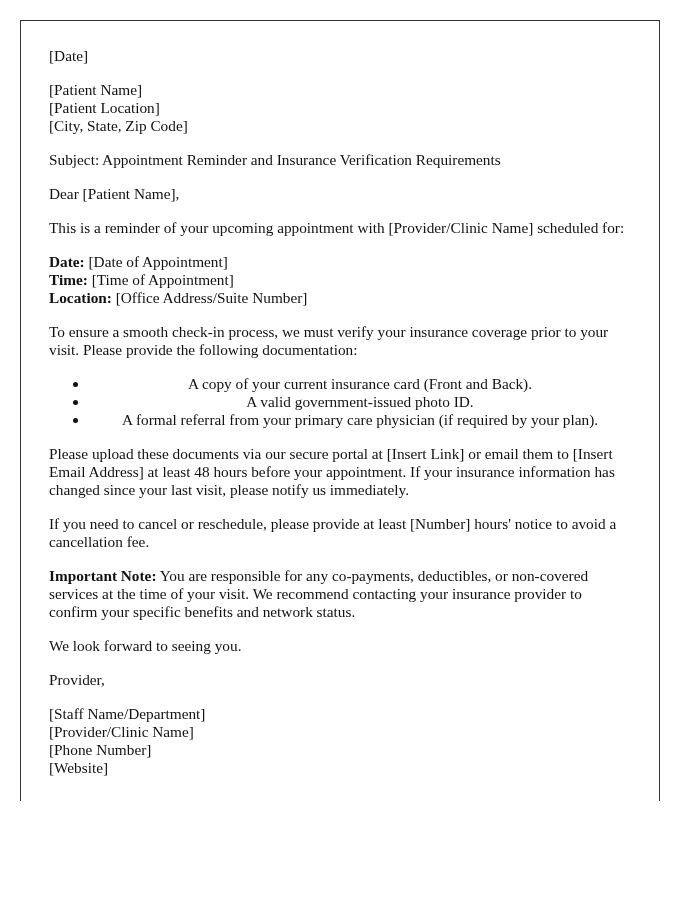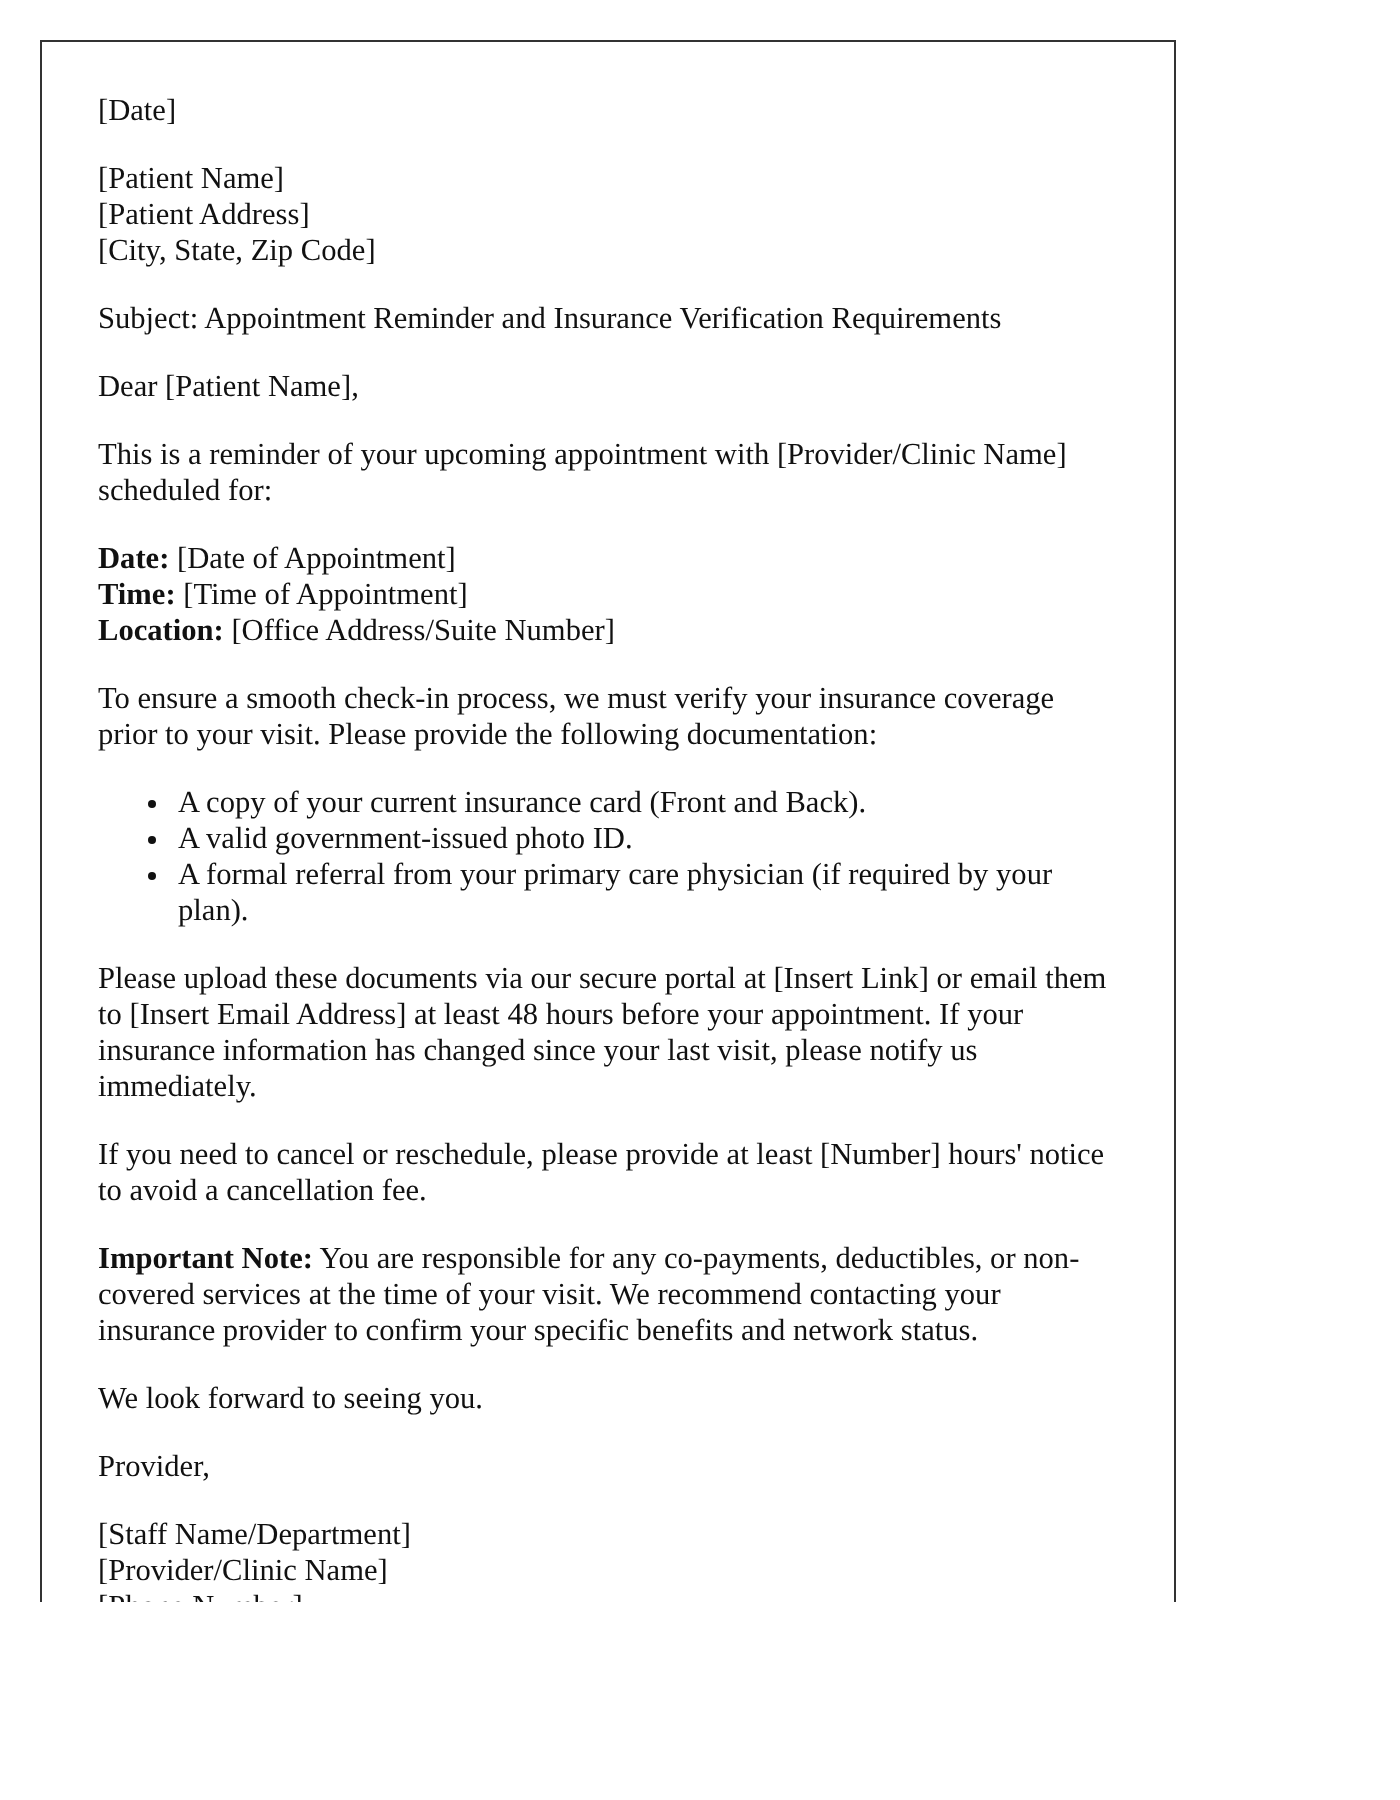--- a/index.html
+++ b/index.html
@@ -1,45 +1,45 @@
 <!DOCTYPE html>
 <html><head>
   <meta charset="utf-8">
   <style>
     html, body { margin: 0; padding: 0; background: #ffffff; }
     body { width: 700px; height: 900px; position: relative; overflow: hidden; }
     .page {
       position: absolute;
       left: 20px; top: 20px;
-      width: 568px; height: 781px;
+      width: 640px; height: 781px;
       border-left: 1px solid #333; border-right: 1px solid #333; border-top: 1px solid #333;
       box-sizing: border-box;
       padding: 26px 28px 0 28px;
       font-family: "Liberation Serif", serif;
       font-size: 15.3px;
       line-height: 18px;
       color: #111;
       overflow: hidden;
     }
     p { margin: 0 0 16px 0; }
     .block { margin: 0 0 16px 0; }
     .line { display: block; }
     b { font-weight: bold; margin-top: 12px; }
     ul { margin: 0 0 16px 0; padding-left: 40px; }
-    li { margin: 0; }
+    li { margin: 0; text-align: center; }
   </style>
 </head>
 <body>
 
 <div class="page">
   <p>[Date]</p>
 
   <div class="block">
     <span class="line">[Patient Name]</span>
-    <span class="line">[Patient Address]</span>
+    <span class="line">[Patient Location]</span>
     <span class="line">[City, State, Zip Code]</span>
   </div>
 
   <p>Subject: Appointment Reminder and Insurance Verification Requirements</p>
   <p>Dear [Patient Name],</p>
   <p>This is a reminder of your upcoming appointment with [Provider/Clinic Name] scheduled for:</p>
 
   <div class="block">
     <span class="line"><b>Date:</b><span> [Date of Appointment]</span></span>
     <span class="line"><b>Time:</b><span> [Time of Appointment]</span></span>

